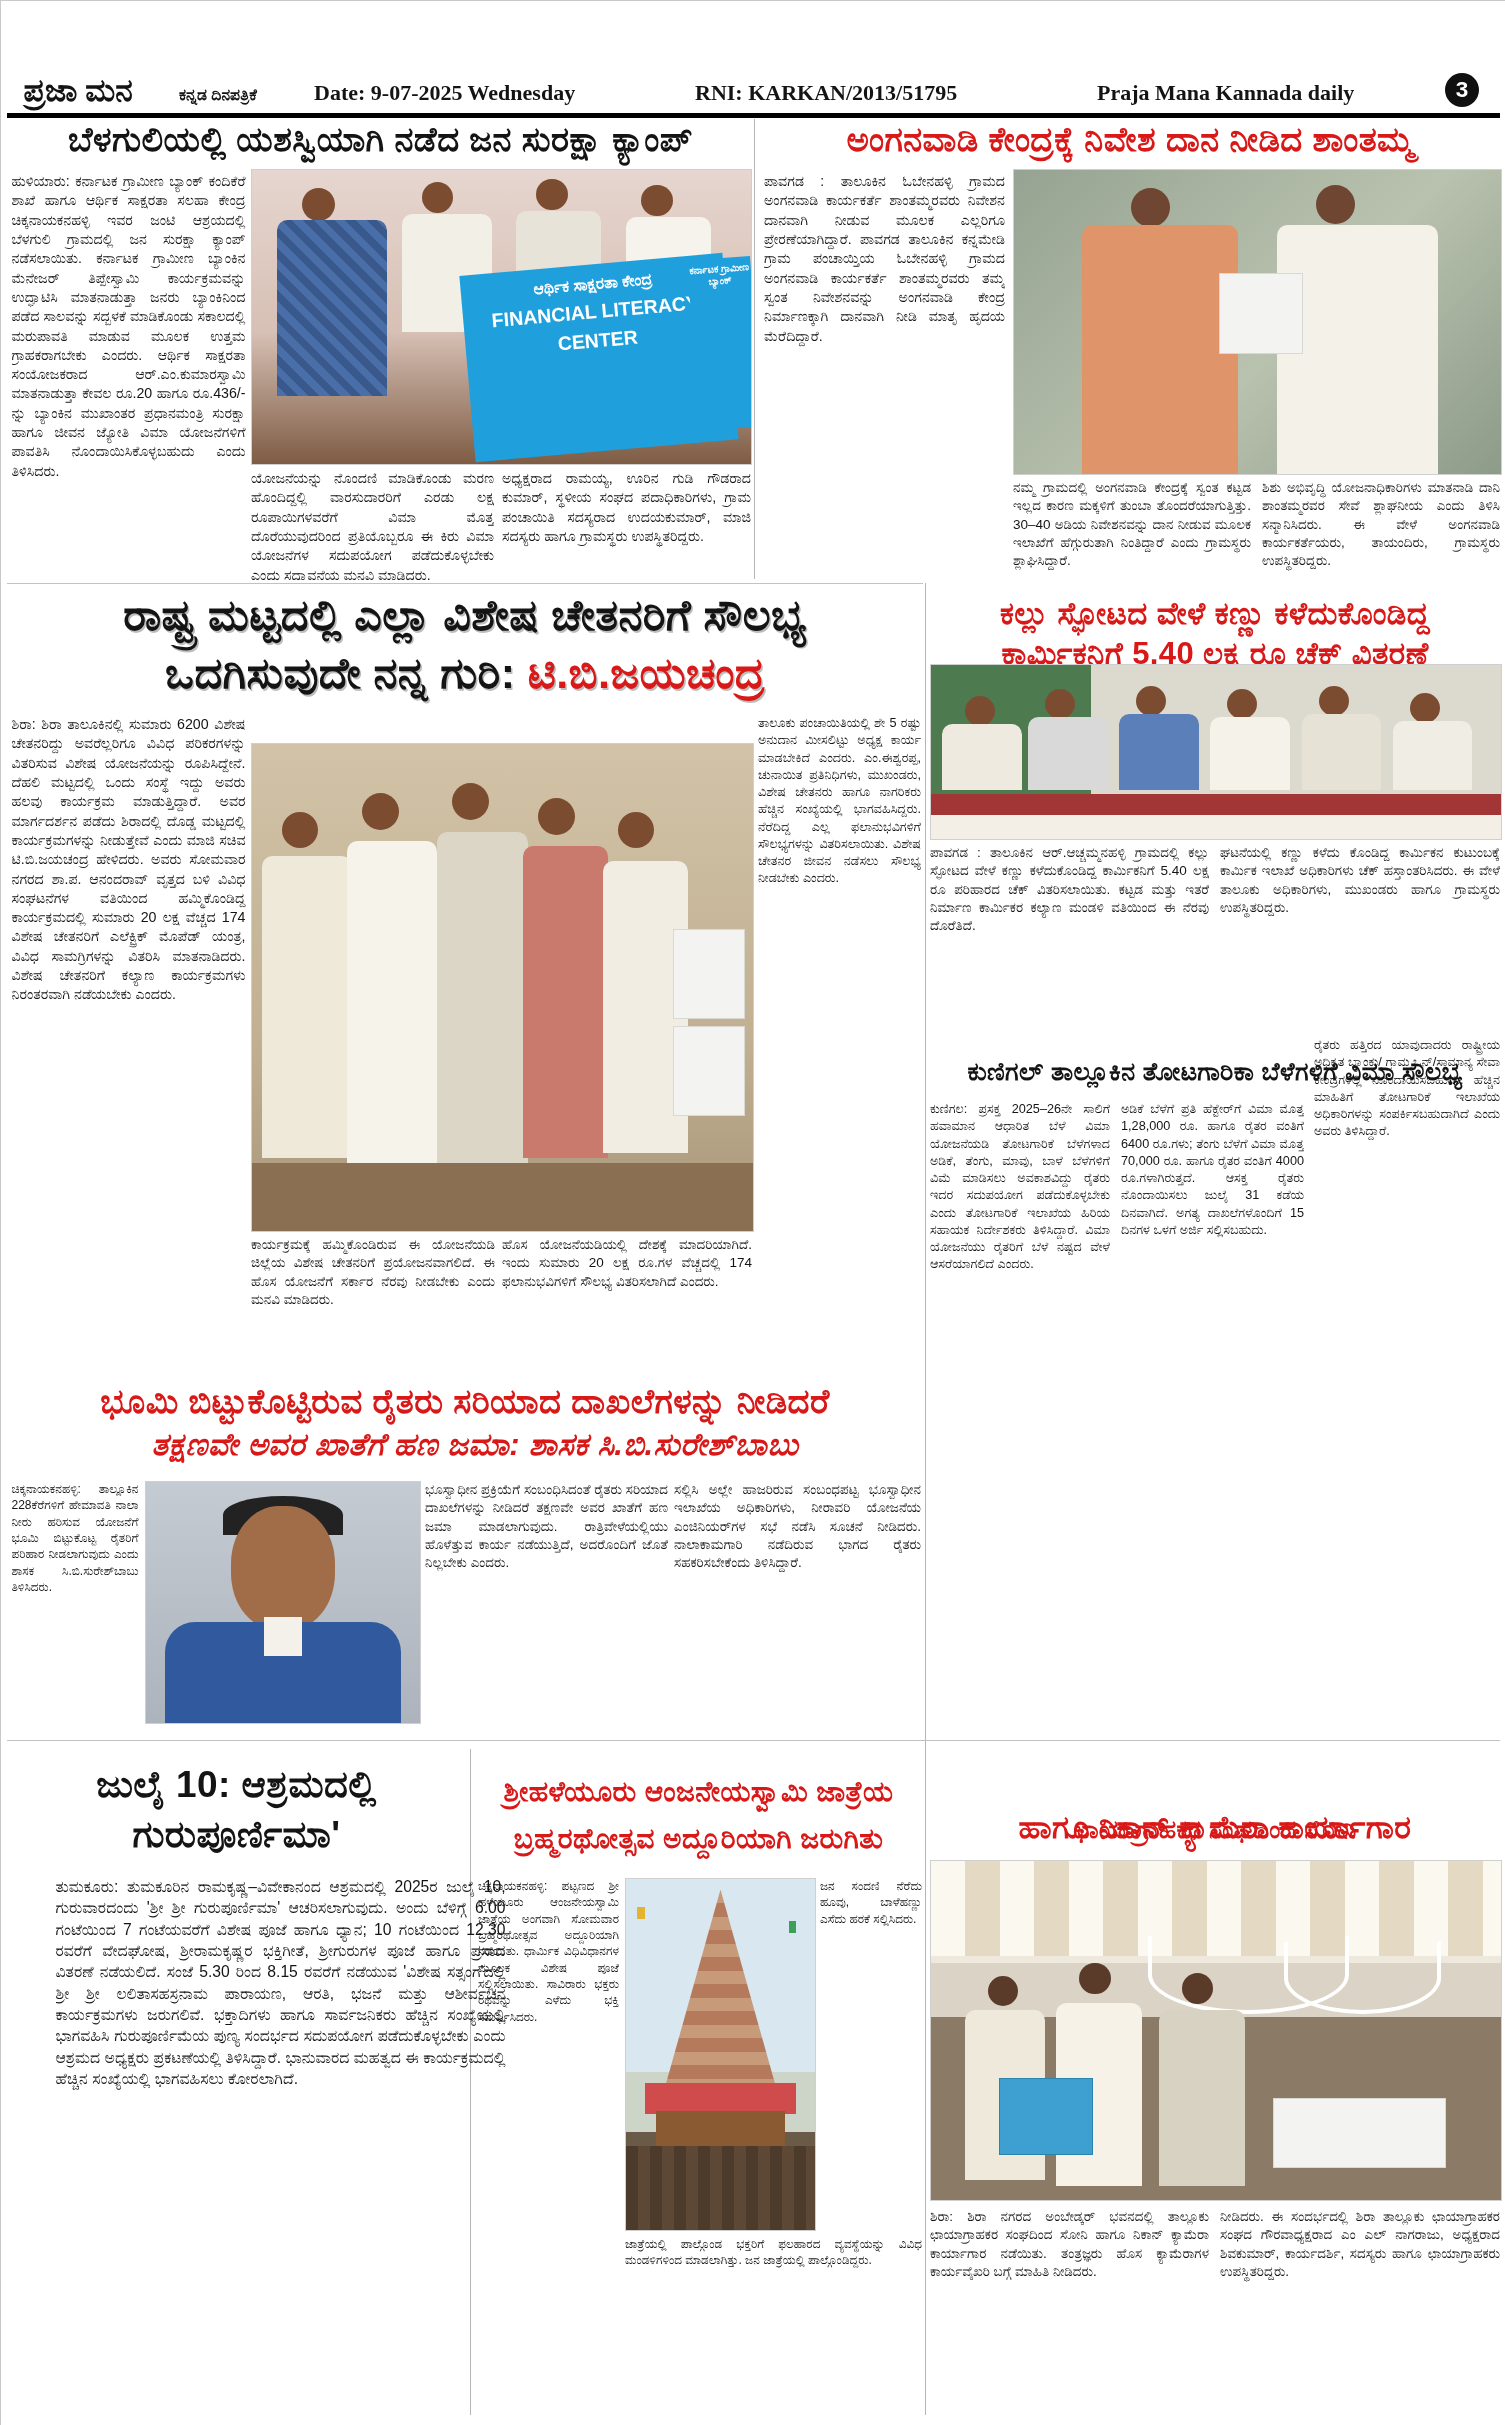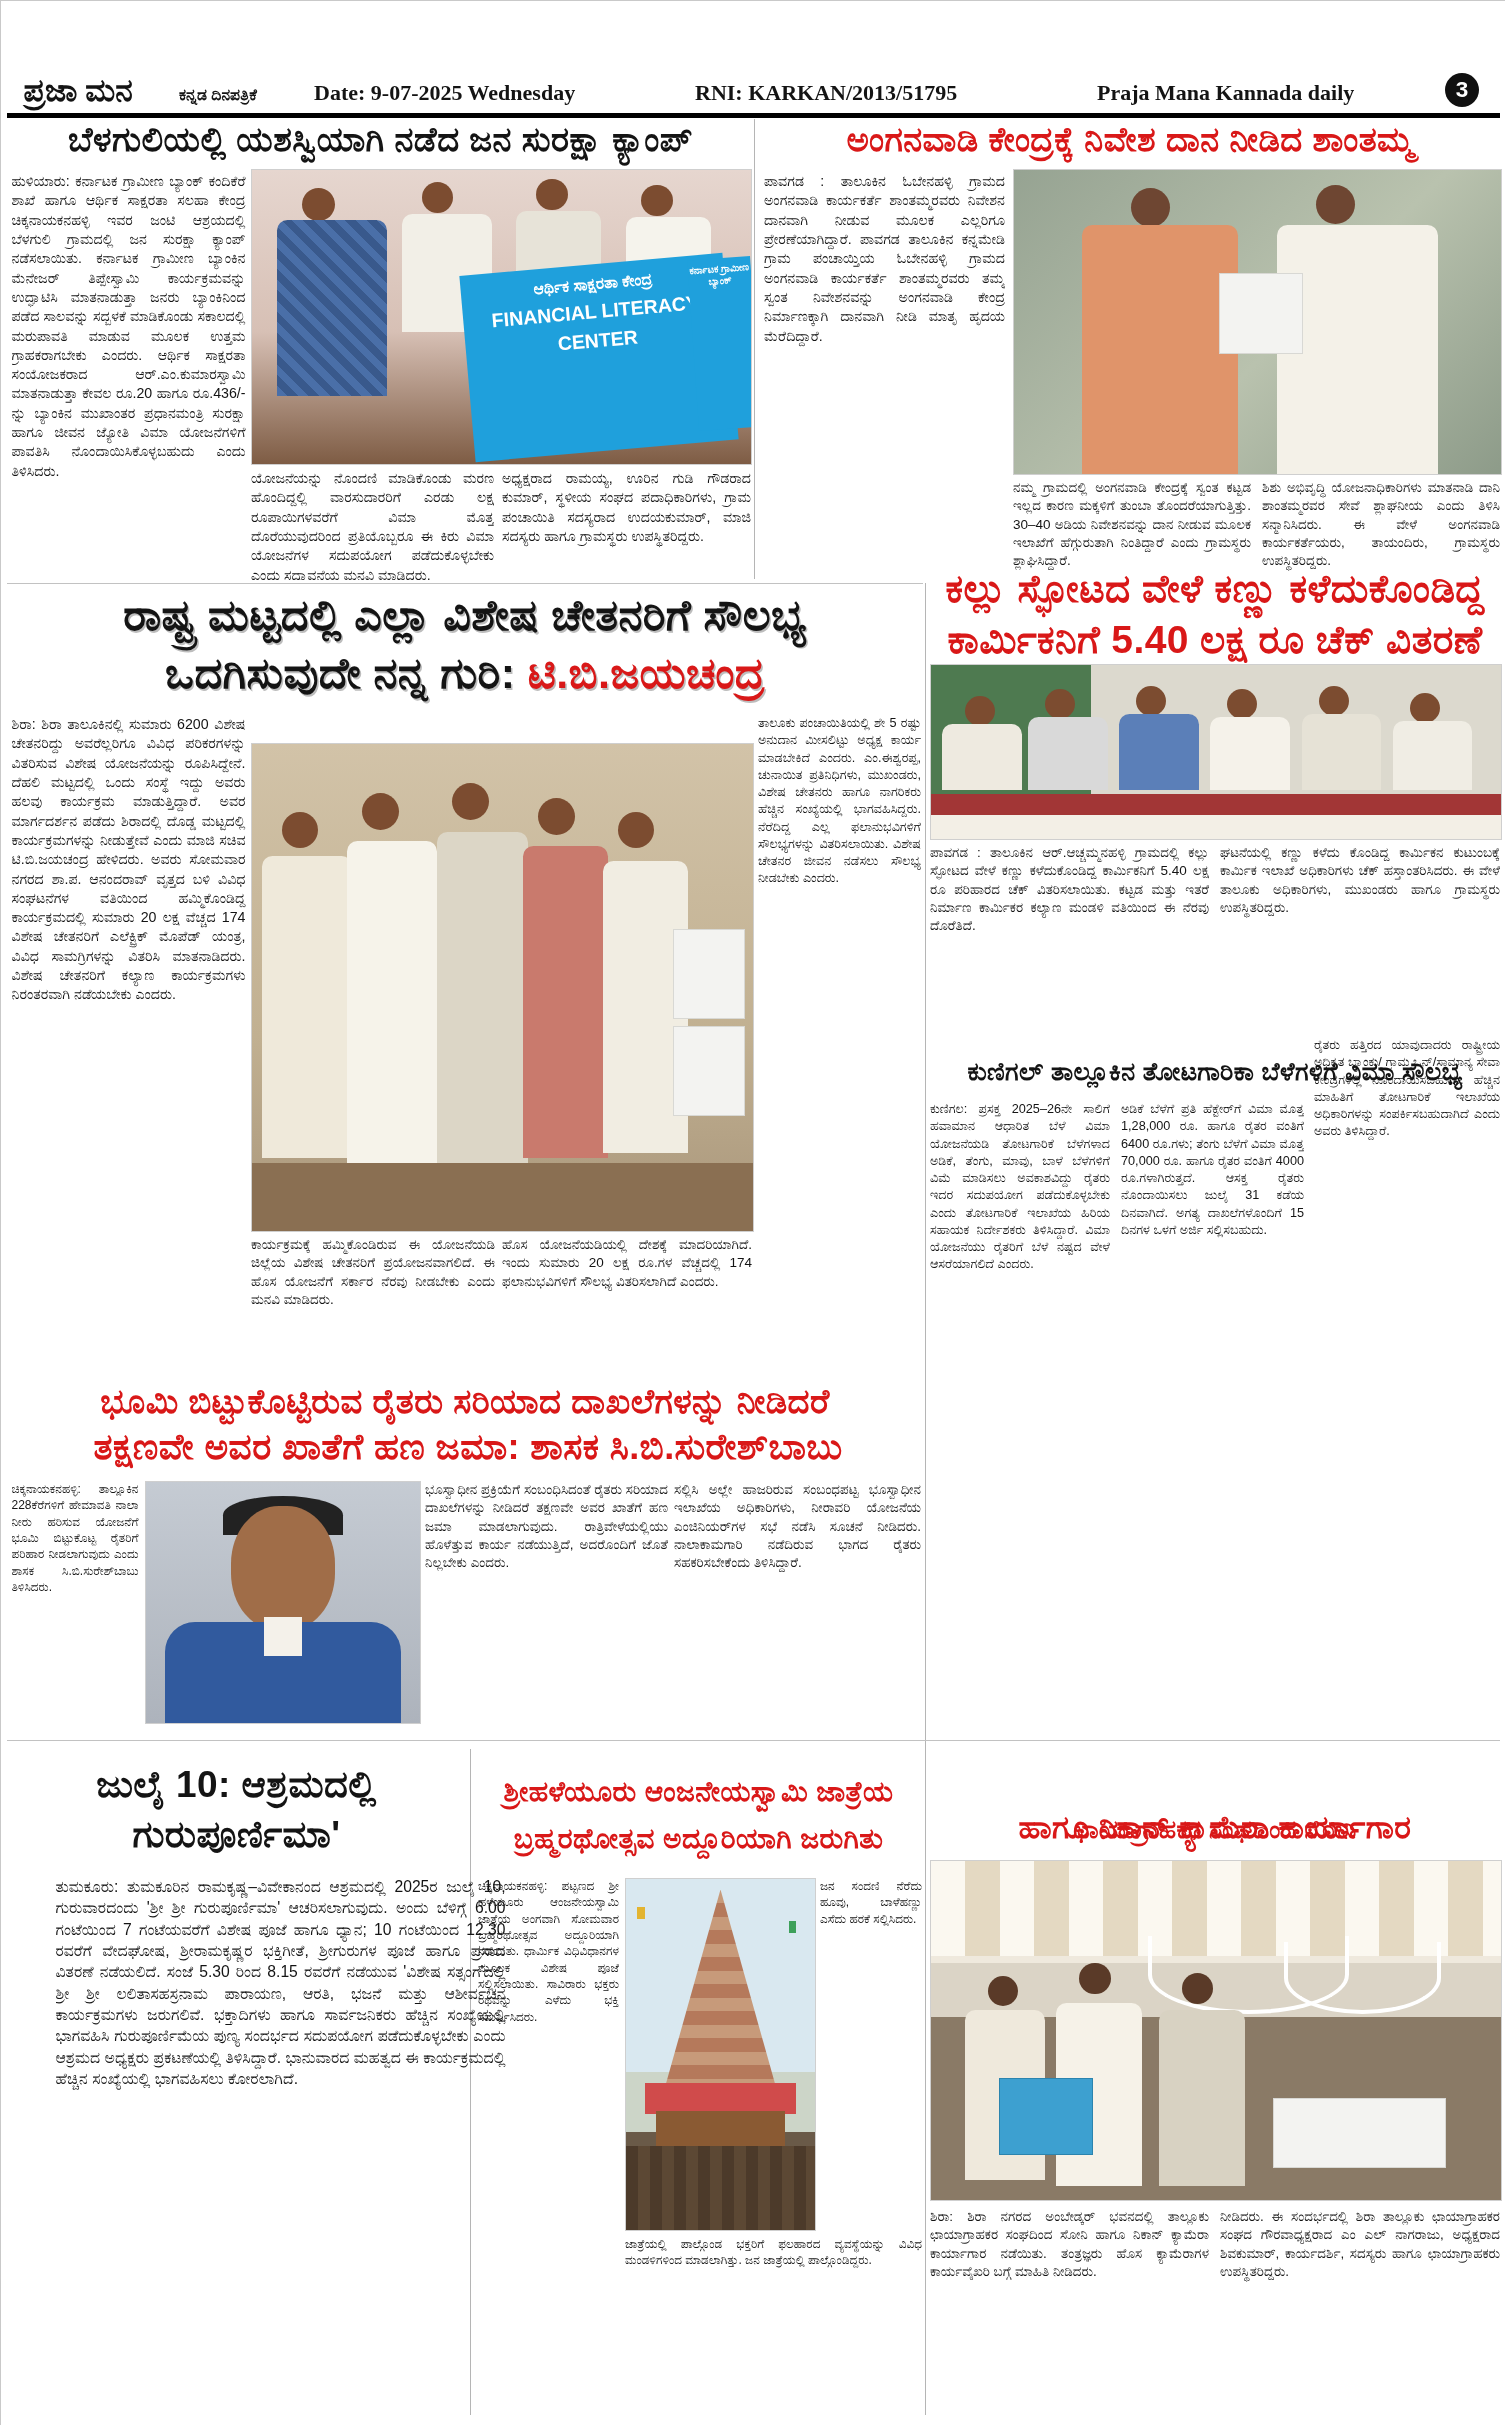--- a/index.html
+++ b/index.html
@@ -31,30 +31,30 @@
   #a2c2{left:1012px;top:478px;width:238px;height:100px;font-size:13.5px;}
   #a2c3{left:1261px;top:478px;width:238px;height:100px;font-size:13.5px;}
   
   #a3h1{left:6px;top:591px;width:916px;font-size:43px;text-shadow:1.5px 1.5px 0 #bdbdbd;}
   #a3h2{left:6px;top:649px;width:916px;font-size:43px;text-shadow:1.5px 1.5px 0 #bdbdbd;}
   #a3c1{left:10.5px;top:714px;width:234px;height:600px;font-size:14.2px;}
   #a3c2{left:250px;top:1235px;width:244px;height:81px;font-size:13.5px;}
   #a3c3{left:501px;top:1235px;width:250px;height:81px;font-size:13.5px;}
   #a3c4{left:757px;top:714px;width:163px;height:600px;font-size:12.7px;}
   
-  #a4h{left:929px;top:563px;width:570px;font-size:39px;line-height:1.3;}
+  #a4h{left:929px;top:593px;width:570px;font-size:31px;line-height:1.3;}
   #a4c1{left:929px;top:843px;width:279px;height:178px;font-size:13.5px;}
   #a4c2{left:1219px;top:843px;width:280px;height:178px;font-size:13.5px;}
   #a5h{left:929px;top:1057px;width:570px;font-size:25px;}
   #a5c1{left:929px;top:1100px;width:180px;height:619px;font-size:12.7px;}
   #a5c2{left:1120px;top:1100px;width:183px;height:619px;font-size:12.7px;}
   #a5c3{left:1313px;top:1036px;width:186px;height:619px;font-size:12.7px;}
   
   #a6h1{left:6px;top:1382px;width:916px;font-size:34px;}
-  #a6h2{left:9px;top:1427px;width:916px;font-size:36px;}
+  #a6h2{left:16px;top:1427px;width:916px;font-size:31px;font-style:italic;}
   #a6c1{left:10.5px;top:1480px;width:127px;height:241px;font-size:12px;}
   #a6c2{left:424px;top:1480px;width:243px;height:241px;font-size:13.5px;}
   #a6c3{left:673px;top:1480px;width:247px;height:241px;font-size:13.5px;}
   
   #a7h1{left:6px;top:1764px;width:459px;font-size:37px;}
   #a7h2{left:6px;top:1814px;width:459px;font-size:37px;}
   #a7body{left:10.5px;top:1875px;width:450px;height:534px;font-size:15.7px;margin-left:44px;}
   #a8h1{left:474px;top:1776px;width:447px;font-size:28px;}
   #a8h2{left:474px;top:1823px;width:447px;font-size:28px;}
   #a8c1{left:477px;top:1877px;width:141px;height:532px;font-size:12px;}

